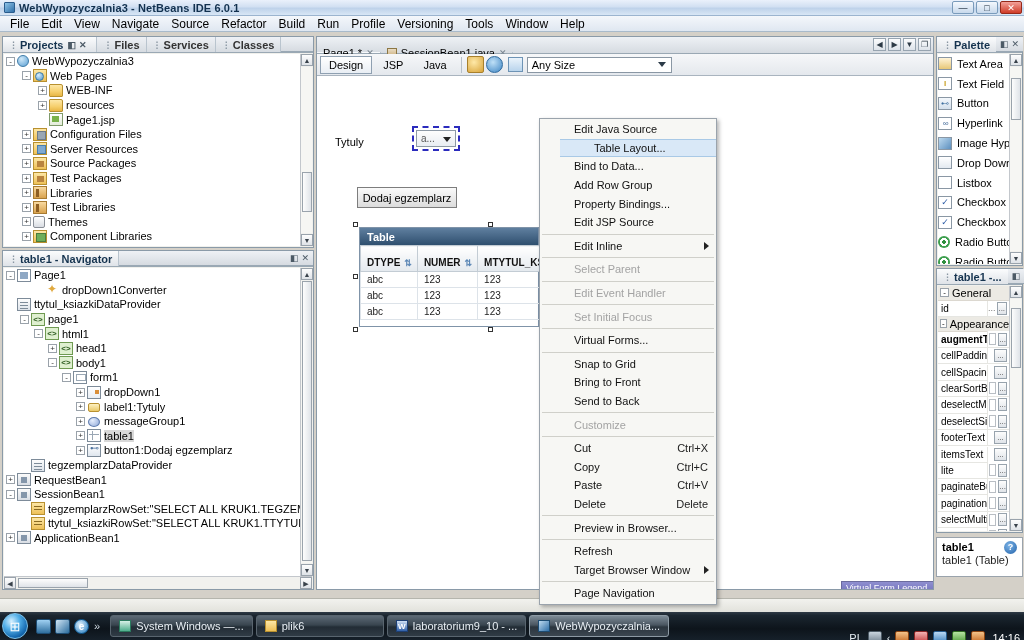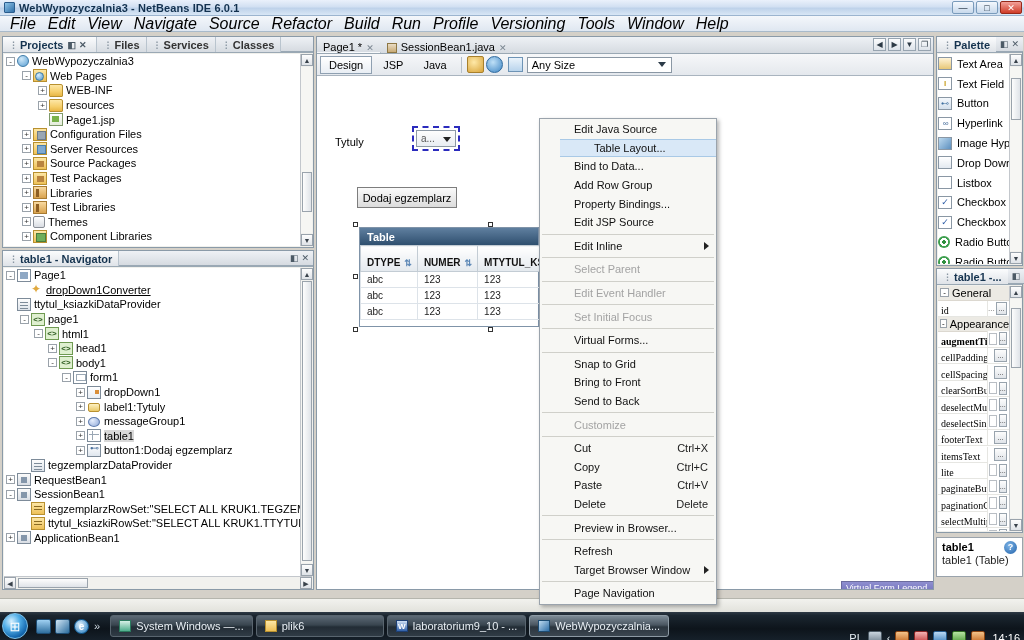--- a/index.html
+++ b/index.html
@@ -35,21 +35,21 @@
   }
   .tb-btn.close { background:linear-gradient(to bottom,#f3a199,#cf3b27); border-color:#96291a; color:#fff;}
 
   
   .menubar {
     position:absolute; left:0; top:16px; width:1024px; height:16px;
     background:linear-gradient(to bottom,#f4f7fb,#dfe7f1);
     border-bottom:1px solid #a8bacb;
     display:flex; align-items:center; padding-left:4px;
   }
-  .menubar .mi { padding:1px 6px; font-size:16px; color:#000; cursor:default;font-style:italic; }
+  .menubar .mi { padding:1px 6px; font-size:12px; color:#000; cursor:default; }
 
   
   .panel { position:absolute; background:#f0f0ec; border:1px solid #8a9aa8; }
   .ptabs {
     height:16px; display:flex; align-items:stretch;
     background:linear-gradient(to bottom,#fbfcfd,#dfe3e8);
     border-bottom:1px solid #9aa8b4;
   }
   .ptab {
     display:flex; align-items:center; padding:0 6px; font-size:11px; font-weight:bold;
@@ -141,21 +141,21 @@
   }
   .hscroll { position:absolute; height:12px; background:#f1f1ee; border-top:1px solid #c3c7cc;}
   .hscroll .thumb { position:absolute; top:1px; height:10px; background:linear-gradient(to bottom,#fdfdfd,#dfe3e8);
     border:1px solid #9aa3ac;}
   .hscroll .ar { position:absolute; top:0; width:12px; height:12px; font-size:7px; text-align:center; line-height:11px;
     background:linear-gradient(to bottom,#fdfdfd,#dfe3e8); border:1px solid #9aa3ac; color:#39424b;}
 
   
   .etabbar { position:absolute; left:0; top:0; right:0; height:17px;
     background:linear-gradient(to bottom,#eef1f5,#d6dbe1); border-bottom:1px solid #9aa8b4; display:flex;}
-  .etab { display:flex; align-items:flex-end; gap:4px; padding:0 6px; font-size:11px;
+  .etab { display:flex; align-items:center; gap:4px; padding:0 6px; font-size:11px;
     border-right:1px solid #b9c4ce; white-space:nowrap;margin-top:15px;}
   .etab.active { background:linear-gradient(to bottom,#ffffff,#eef2f7); font-weight:normal; color:#000;}
   .etab .x { font-size:9px; color:#7b8691; }
   .etab .jico { width:10px;height:10px; background:linear-gradient(to bottom,#e9dcc4,#c9ab76); border:1px solid #8d7744;}
   .etb-right { position:absolute; right:2px; top:1px; display:flex; gap:2px;}
   .etb-right .b { width:13px;height:13px; font-size:8px; line-height:12px; text-align:center;
     background:linear-gradient(to bottom,#fbfcfd,#dde3ea); border:1px solid #97a4b0; color:#2d3a46;}
 
   .etoolbar { position:absolute; left:0; top:17px; right:0; height:22px;
     background:linear-gradient(to bottom,#f6f7f9,#e4e8ed); border-bottom:1px solid #a9b4bf;
@@ -221,21 +221,21 @@
     border-radius:50%; width:12px; height:12px;}
   .pic.radiogrp { border:none; background:radial-gradient(circle at 50% 50%,#2f8f3f 0 2px,#fff 2px 4px,#3f9f4f 4px);
     border-radius:50%; width:12px; height:12px;}
 
   
   .proplist { position:absolute; left:1px; right:1px; background:#fff; overflow:hidden; }
   .pgroup { display:flex; align-items:center; height:14.6px; font-size:11px; padding-left:2px;
     background:#eceae4; border-bottom:1px solid #dcd8d0;}
   .pgroup .exp { width:9px;height:9px; border:1px solid #9aa2aa; background:#fff;
     font-size:8px; line-height:7px; text-align:center; margin-right:3px;}
-  .prop { display:flex; align-items:flex-end; height:16.4px; border-bottom:1px solid #e6e6e2; font-size:10px;font-family:Liberation Serif, serif;}
+  .prop { display:flex; align-items:center; height:16.4px; border-bottom:1px solid #e6e6e2; font-size:10px;}
   .prop .pname { flex:1; display:flex; align-items:center; padding-left:3px; overflow:hidden; white-space:nowrap;}
   .prop .pname.bold { font-weight:bold; }
   .prop .pval { width:22px; border-left:1px solid #e6e6e2; background:#fff; display:flex; align-items:center;
     justify-content:flex-end; padding-right:1px; font-size:9px; color:#777;}
   .prop .pbtn { width:13px; height:13px; margin:1px; background:linear-gradient(to bottom,#fdfdfd,#e0e4e9);
     border:1px solid #98a3ad; font-size:8px; line-height:11px; text-align:center; color:#444;}
   .prop .pswatch { width:12px; height:12px; margin:2px 1px; background:#fff; border:1px solid #b9bec4;}
 
   .phelp { position:absolute; background:#fff; border:1px solid #9aa3ac; }
   .phelp .t { font-weight:bold; font-size:11px; padding:3px 0 0 5px;}
@@ -435,21 +435,21 @@
         <span class="pt-ic">◧</span>
         <span class="pt-ic">✕</span>
       </div>
     </div>
     <div class="treebox" id="nav-tree" style="top:17px; bottom:13px; right:13px;">
         <div class="tnode" style="padding-left: 2px;">
           <span class="exp">-</span>
           <span class="ico ic-pagedoc"></span>
           <span class="lbl">Page1</span>
         </div>
-        <div class="tnode" style="padding-left: 16px; text-decoration: underline;">
+        <div class="tnode" style="padding-left: 32px;">
           <span class="expspace"></span>
           <span class="ico ic-conv"></span>
           <span class="lbl">dropDown1Converter</span>
         </div>
         <div class="tnode" style="">
           <span class="expspace"></span>
           <span class="ico ic-dp"></span>
           <span class="lbl">ttytul_ksiazkiDataProvider</span>
         </div>
         <div class="tnode" style="padding-left: 16px;">

